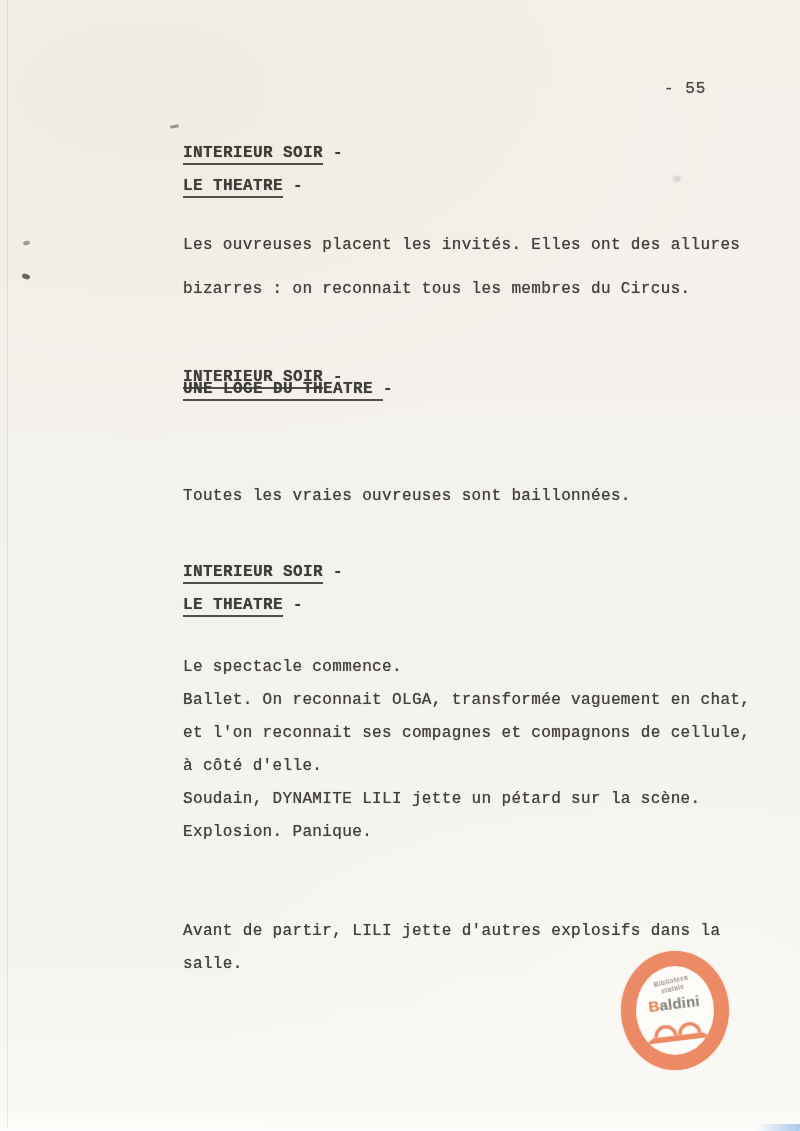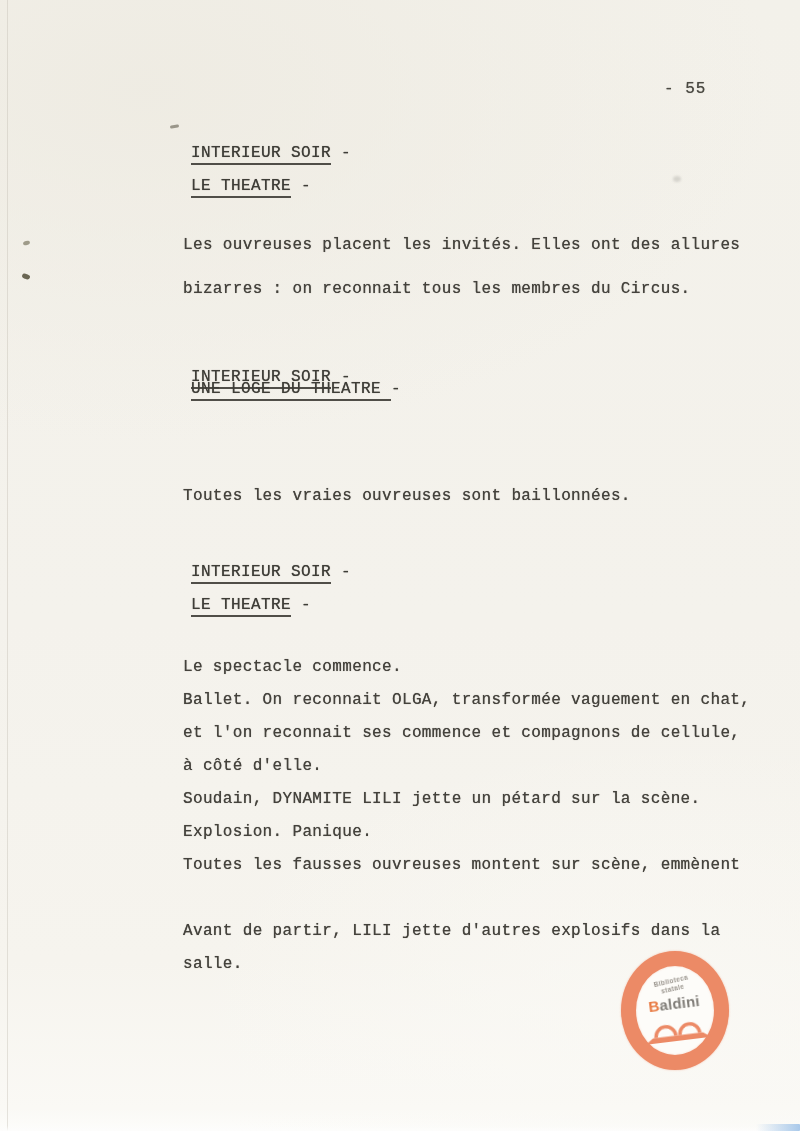--- a/index.html
+++ b/index.html
@@ -17,21 +17,21 @@
   }
   .left-edge{position:absolute;left:7px;top:0;bottom:0;width:1px;background:rgba(185,181,170,0.35);}
   .line{
     position:absolute;left:183px;
     font-size:16px;line-height:22px;
     letter-spacing:0.35px;
     white-space:pre;
     color:#44423c;
     text-shadow:0 0 0.7px rgba(62,60,54,0.85);
   }
-  .heading{font-weight:normal;letter-spacing:0.4px;color:#3e3d37;margin-left:8px;}
+  .heading{font-weight:bold;letter-spacing:0.4px;color:#3e3d37;}
   .u{border-bottom:2px solid rgba(62,60,54,0.9);padding-bottom:1px;}
   .pagenum{position:absolute;left:664px;top:80px;font-size:16px;letter-spacing:1px;color:#4a4942;text-shadow:0 0 0.7px rgba(62,60,54,0.8);}
   
   .mark-dash{position:absolute;left:170px;top:125px;width:9px;height:3px;background:#7d796c;border-radius:2px;transform:rotate(-10deg);opacity:0.75;}
   .speck-1{position:absolute;left:23px;top:241px;width:7px;height:4px;background:#8a8672;border-radius:50%;transform:rotate(-18deg);opacity:0.8;}
   .speck-2{position:absolute;left:22px;top:274px;width:8px;height:5px;background:#5b5742;border-radius:50% 40% 50% 45%;transform:rotate(22deg);opacity:0.9;}
   .smudge{position:absolute;left:673px;top:176px;width:8px;height:6px;background:#d6d4cd;border-radius:50%;filter:blur(1px);}
   .scan-strip-bottom{position:absolute;left:0;right:0;bottom:0;height:5px;background:linear-gradient(180deg,rgba(253,253,251,0),#fdfdfc);}
   .scan-strip-blue{position:absolute;right:0;bottom:0;width:44px;height:7px;background:linear-gradient(90deg,rgba(174,203,236,0),#a9c9ea);border-radius:1px;}
   
@@ -84,25 +84,24 @@
   <div class="line" style="top:278px">bizarres : on reconnait tous les membres du Circus.</div>
 
   <div class="line heading" style="top:366px"><span class="u">INTERIEUR SOIR</span><span> -</span></div>
   <div class="line heading" style="top:378px"><span class="u">UNE LOGE DU THEATRE </span><span>-</span></div>
   <div class="line" style="top:485px">Toutes les vraies ouvreuses sont baillonnées.</div>
 
   <div class="line heading" style="top:561px"><span class="u">INTERIEUR SOIR</span><span> -</span></div>
   <div class="line heading" style="top:594px"><span class="u">LE THEATRE</span><span> -</span></div>
   <div class="line" style="top:656px">Le spectacle commence.</div>
   <div class="line" style="top:689px">Ballet. On reconnait OLGA, transformée vaguement en chat,</div>
-  <div class="line" style="top:722px">et l'on reconnait ses commence et compagnons de cellule,</div>
+  <div class="line" style="top:722px">et l'on reconnait ses compagnes et compagnons de cellule,</div>
   <div class="line" style="top:755px">à côté d'elle.</div>
   <div class="line" style="top:821px">Explosion. Panique.</div>
   <div class="line" style="top:788px">Soudain, DYNAMITE LILI jette un pétard sur la scène.</div>
-  <div class="line" style="top:854px">Toutes les fausses ouvreuses montent sur scène, emmènent</div>
   <div class="line" style="top:920px">Avant de partir, LILI jette d'autres explosifs dans la</div>
   <div class="line" style="top:953px">salle.</div>
 
   <div class="stamp">
     <div class="stamp-ring"></div>
     <div class="stamp-inner">
       <div class="stamp-tinytext">
         <div>Biblioteca</div>
         <div>statale</div>
       </div>

